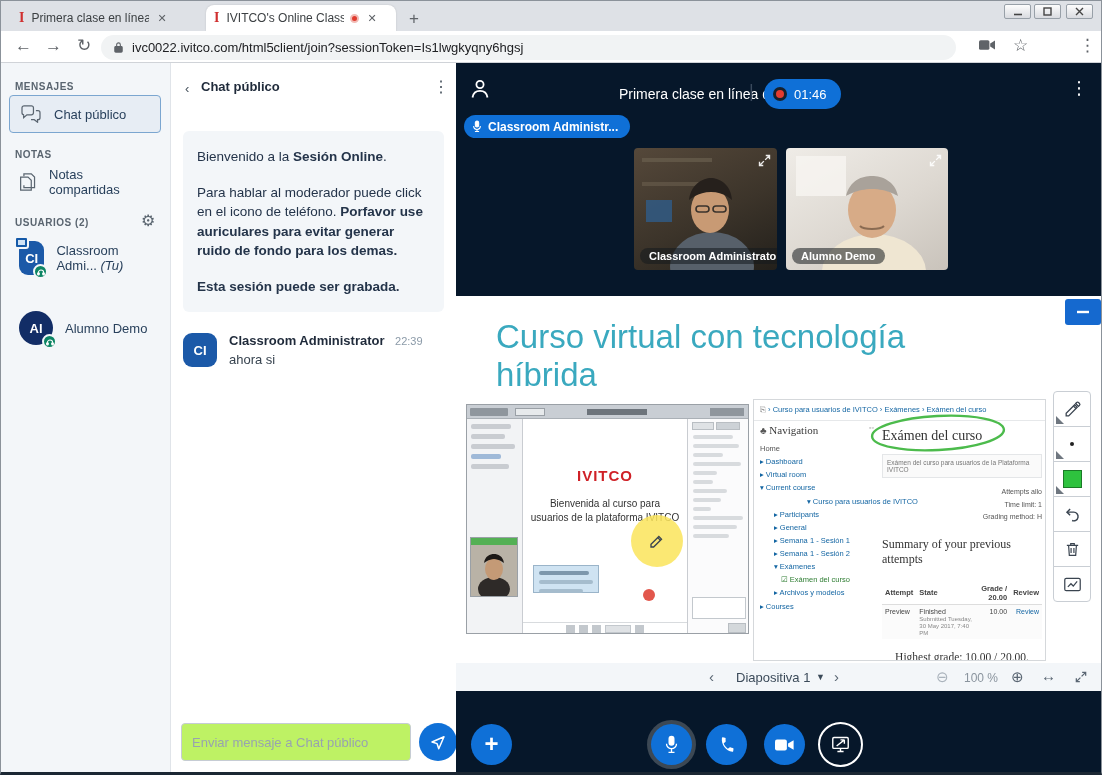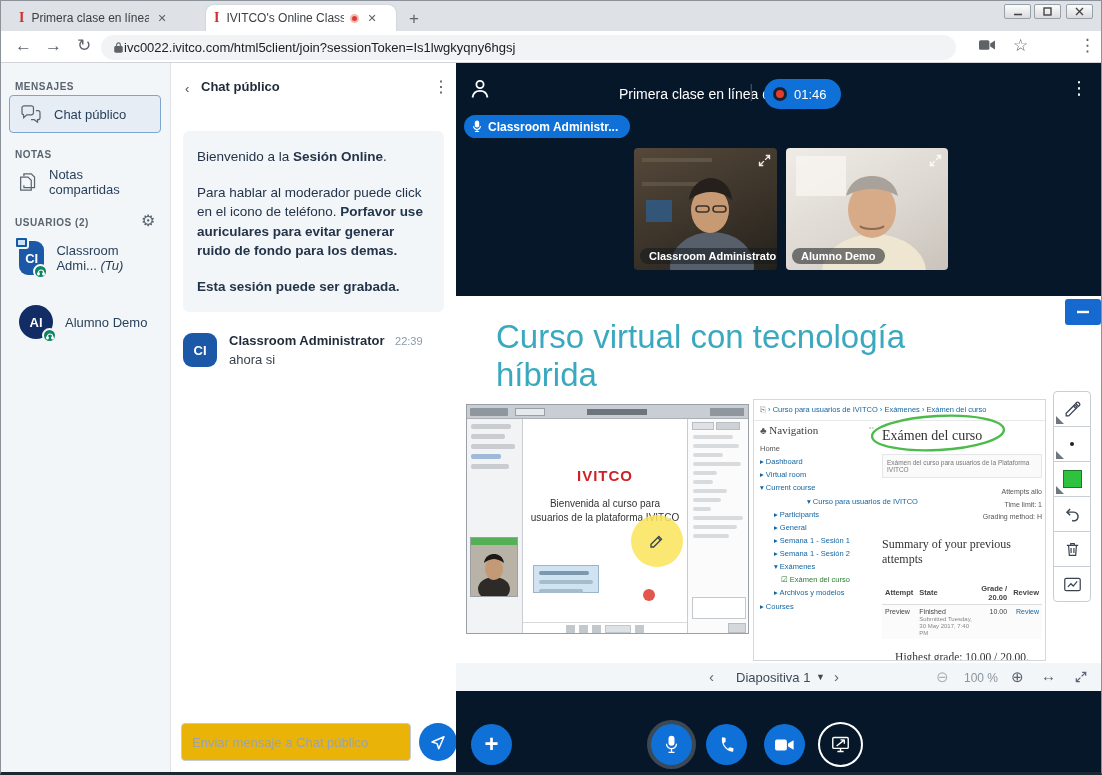--- a/index.html
+++ b/index.html
@@ -15,21 +15,21 @@
   
   #titlebar { position:absolute; left:0; top:0; width:100%; height:30px; background:#dee1e6; }
   .winbtn { position:absolute; top:3px; width:27px; height:15px; background:linear-gradient(#fdfdfd,#d9dbe0); border:1px solid #98a0a8; border-radius:2px; color:#444; display:flex; align-items:center; justify-content:center; }
   .tab { position:absolute; top:4px; height:26px; border-radius:8px 8px 0 0; display:flex; align-items:center; padding:0 8px; font-size:12px; color:#3c4043; }
   .tab .fav { font-family:"Liberation Serif", serif; font-weight:bold; color:#d03030; font-size:14px; margin-right:7px; }
   .tab .title { white-space:nowrap; overflow:hidden; max-width:118px; }
   .tab .close { margin-left:8px; color:#5f6368; font-size:11px; }
   #toolbar { position:absolute; left:0; top:30px; width:100%; height:32px; background:#ffffff; border-bottom:1px solid #d0d3d8; }
   .navico { position:absolute; top:5px; color:#5f6368; font-size:17px; line-height:20px; }
   #addressbar { position:absolute; left:100px; top:34px; width:855px; height:25px; background:#f1f3f4; border-radius:13px; display:flex; align-items:center; padding:0 12px; }
-  #urltext { font-size:13px; color:#202124; margin-left:0; white-space:nowrap; }
+  #urltext { font-size:13px; color:#202124; margin-left:8px; white-space:nowrap; }
 
   
   #content { position:absolute; left:0; top:62px; width:1100px; height:710px; background:#fff; }
   #sidebar { position:absolute; left:0; top:0; width:170px; height:710px; background:#f3f6f9; border-right:1px solid #e0e4e9; }
   #chatpanel { position:absolute; left:170px; top:0; width:285px; height:710px; background:#fff; }
   #main { position:absolute; left:455px; top:0; width:645px; height:710px; background:#06172a; }
 
   
   .sideheading { font-size:10px; font-weight:bold; letter-spacing:.5px; color:#5a6570; }
   .sideitem { display:flex; align-items:center; gap:12px; font-size:13px; color:#29415c; padding:0 10px; height:38px; border-radius:4px; }
@@ -38,21 +38,21 @@
   .badge { position:absolute; right:-4px; bottom:-4px; width:15px; height:15px; border-radius:50%; background:#0d8564; border:2px solid #f3f6f9; display:flex; align-items:center; justify-content:center; }
   .badge svg { width:8px; height:8px; }
   .presbadge { position:absolute; left:-5px; top:-5px; width:15px; height:13px; border-radius:3px; background:#1459a8; border:2px solid #f3f6f9; }
   .presbadge:after { content:""; position:absolute; left:2px; top:2px; width:7px; height:5px; background:#cfe2f5; }
 
   
   #welcomebox { position:absolute; left:12px; top:68px; width:261px; background:#f3f6f9; border-radius:6px; padding:16px 14px; font-size:13.5px; line-height:1.45; color:#24344a; }
   #welcomebox p { margin-bottom:16px; }
   #welcomebox p:last-child { margin-bottom:0; }
   .b { font-weight:bold; }
-  #chatinput { position:absolute; left:10px; top:660px; width:230px; height:38px; border:1px solid #c6ccd4; border-radius:4px; font-size:13px; color:#333; padding:0 10px; font-family:"Liberation Sans",sans-serif; background:#eab308; }
+  #chatinput { position:absolute; left:10px; top:660px; width:230px; height:38px; border:1px solid #c6ccd4; border-radius:4px; font-size:13px; color:#333; padding:0 10px; font-family:"Liberation Sans",sans-serif; background:#bef264; }
   #chatinput::placeholder { color:#98a3af; }
 
   
   .pill { background:#0f70d7; color:#fff; border-radius:20px; display:flex; align-items:center; }
   .cam { position:absolute; border-radius:4px; overflow:hidden; }
   .camlabel { position:absolute; left:6px; bottom:6px; background:rgba(20,25,30,.55); color:#fff; font-size:11px; font-weight:bold; padding:2px 9px; border-radius:10px; white-space:nowrap; }
   .camfs { position:absolute; right:5px; top:5px; color:#fff; opacity:.9; }
 
   
   #presentation { position:absolute; left:0; top:233px; width:645px; height:367px; background:#fff; overflow:hidden; }
@@ -184,21 +184,21 @@
               <svg viewBox="0 0 12 12" fill="none" stroke="#fff" stroke-width="1.6">
                 <path d="M2 7a4 4 0 0 1 8 0"></path>
                 <rect x="1" y="7" width="2.4" height="3.4" rx="1" fill="#fff"></rect>
                 <rect x="8.6" y="7" width="2.4" height="3.4" rx="1" fill="#fff"></rect>
               </svg>
             </span>
         </span>
         <span><span>Classroom Admi...</span> <i>(Tu)</i></span>
       </div>
 
-      <div class="abs sideitem" style="left:8px; top:236px; width:156px; height:46px;">
+      <div class="abs sideitem" style="left:8px; top:242px; width:156px; height:46px;">
         <span class="avatar" style="background:#122d66; border-radius:50%;">
           <span>Al</span>
           <span class="badge">
               <svg viewBox="0 0 12 12" fill="none" stroke="#fff" stroke-width="1.6">
                 <path d="M2 7a4 4 0 0 1 8 0"></path>
                 <rect x="1" y="7" width="2.4" height="3.4" rx="1" fill="#fff"></rect>
                 <rect x="8.6" y="7" width="2.4" height="3.4" rx="1" fill="#fff"></rect>
               </svg>
             </span>
         </span>

